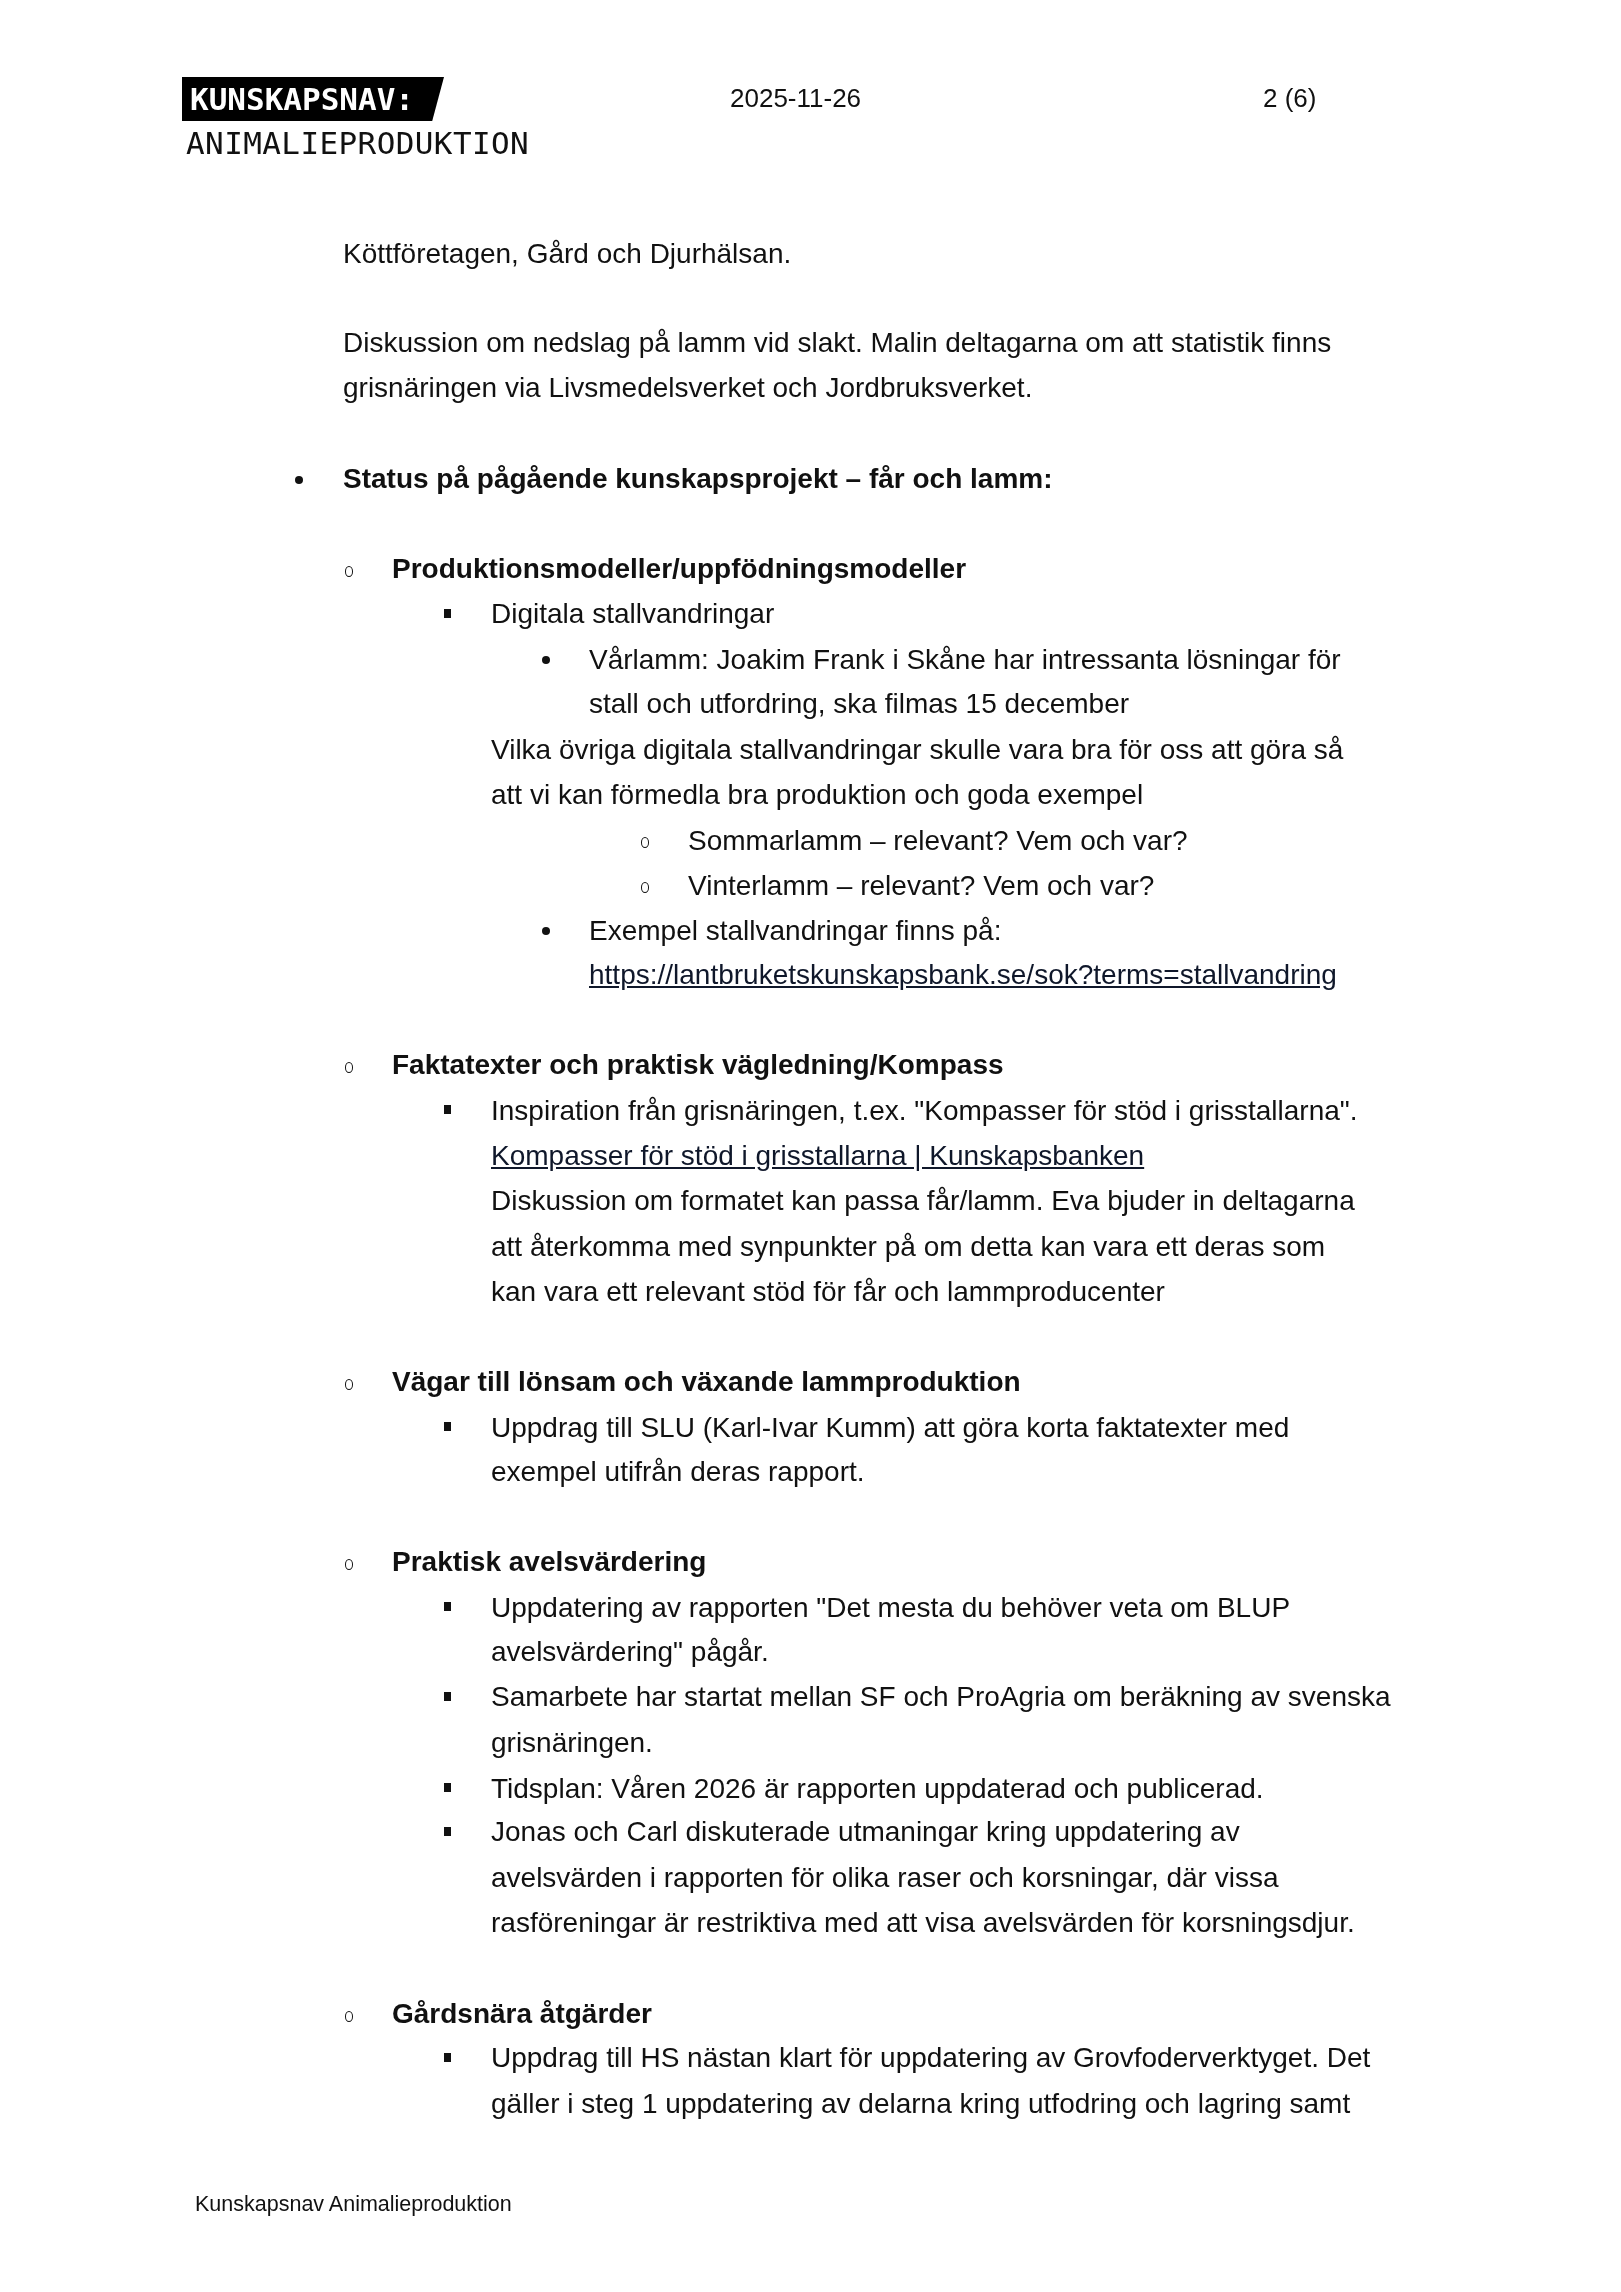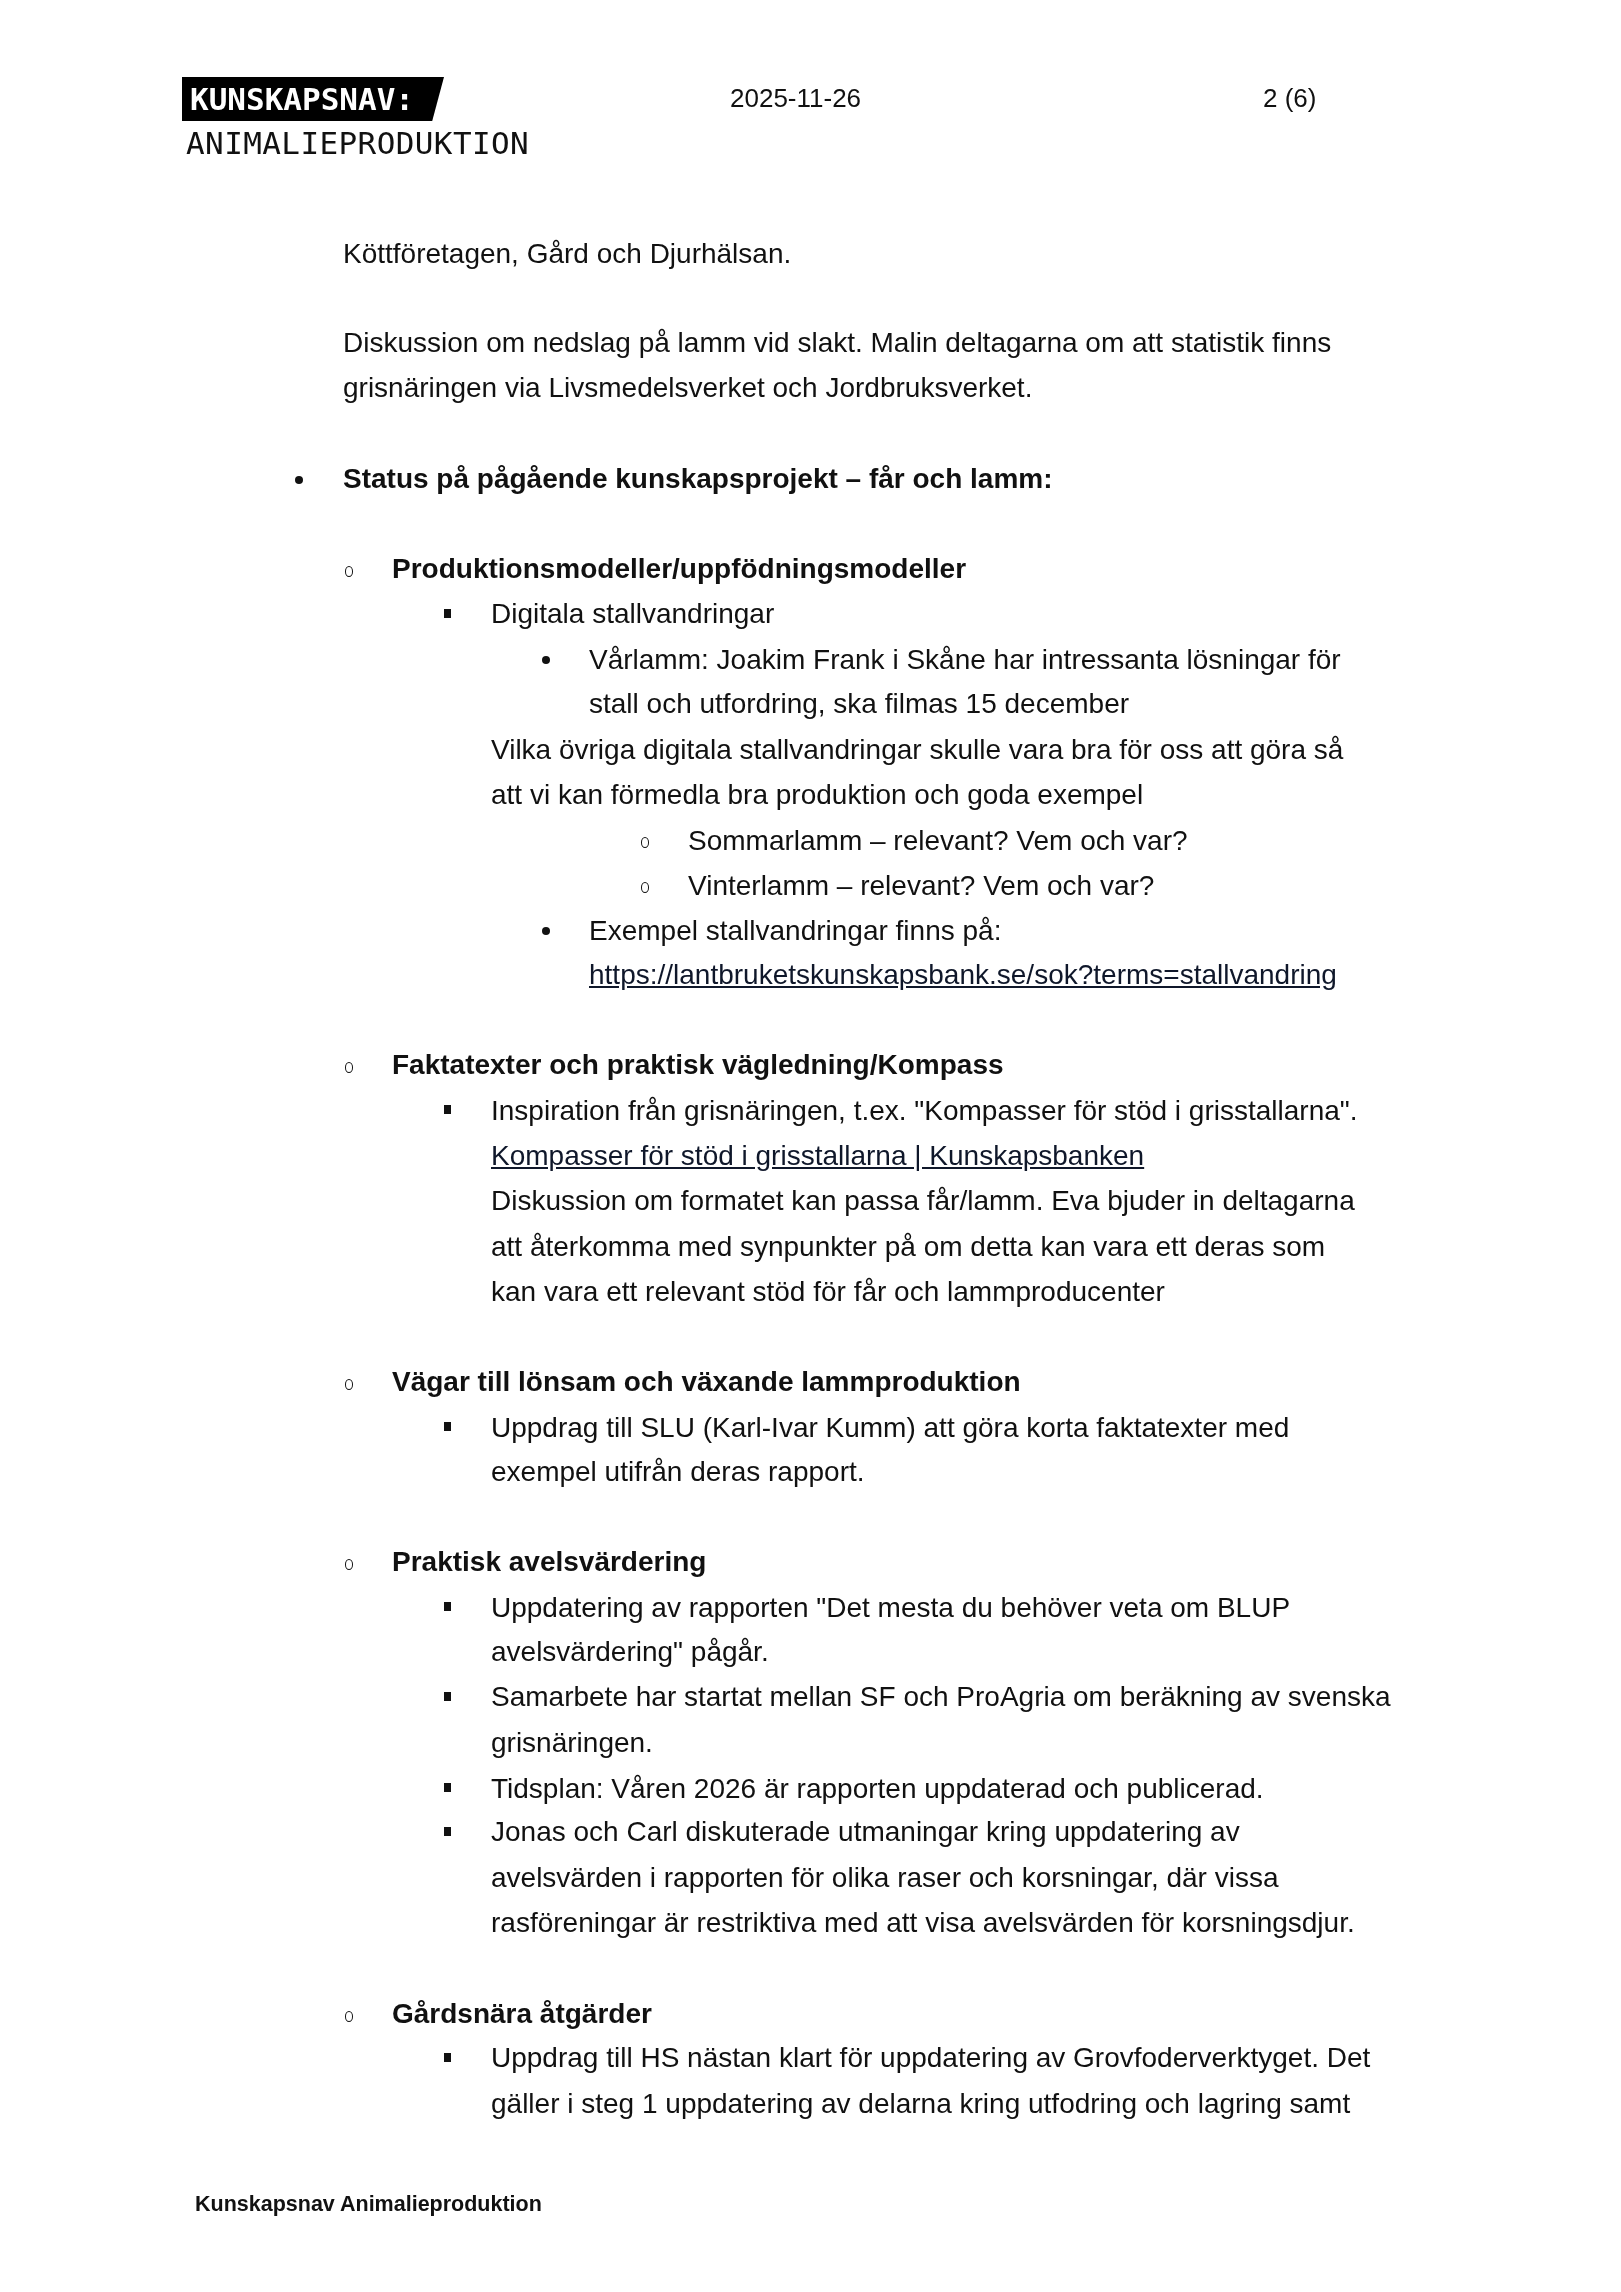--- a/index.html
+++ b/index.html
@@ -12,21 +12,21 @@
   .logo-bottom { position: absolute; left: 186px; top: 124px; font-family: "DejaVu Sans Mono", monospace;
                  font-size: 31px; color: #111; line-height: 38px; letter-spacing: 0.4px; }
   .hdr { position: absolute; top: 82px; font-size: 26px; line-height: 32px; color: #111; text-align: center; }
   .line { position: absolute; font-size: 28px; line-height: 36px; white-space: nowrap; color: #111; }
   .b { font-weight: bold; }
   .link { color: #0f172a; text-decoration: underline; }
   .mk { position: absolute; line-height: 36px; color: #111; }
   .dot { width: 8px; height: 8px; border-radius: 50%; background: #111; }
   .circ { width: 8px; height: 10.7px; border-radius: 50%; border: 1.4px solid #111; box-sizing: border-box; }
   .sq { width: 7.2px; height: 9px; background: #111; }
-  .footer { position: absolute; left: 195px; top: 2192px; font-size: 21.5px; font-weight: bold; color: #111; }
+  .footer { position: absolute; left: 195px; top: 2192px; font-size: 21.5px; font-weight: normal; color: #111; }
 </style>
 </head>
 <body>
 
 <div>
   <div class="logo-box"></div>
   <div class="logo-top">KUNSKAPSNAV:</div>
   <div class="logo-bottom">ANIMALIEPRODUKTION</div>
 </div>
 <div class="hdr" style="left:730px">2025-11-26</div>

